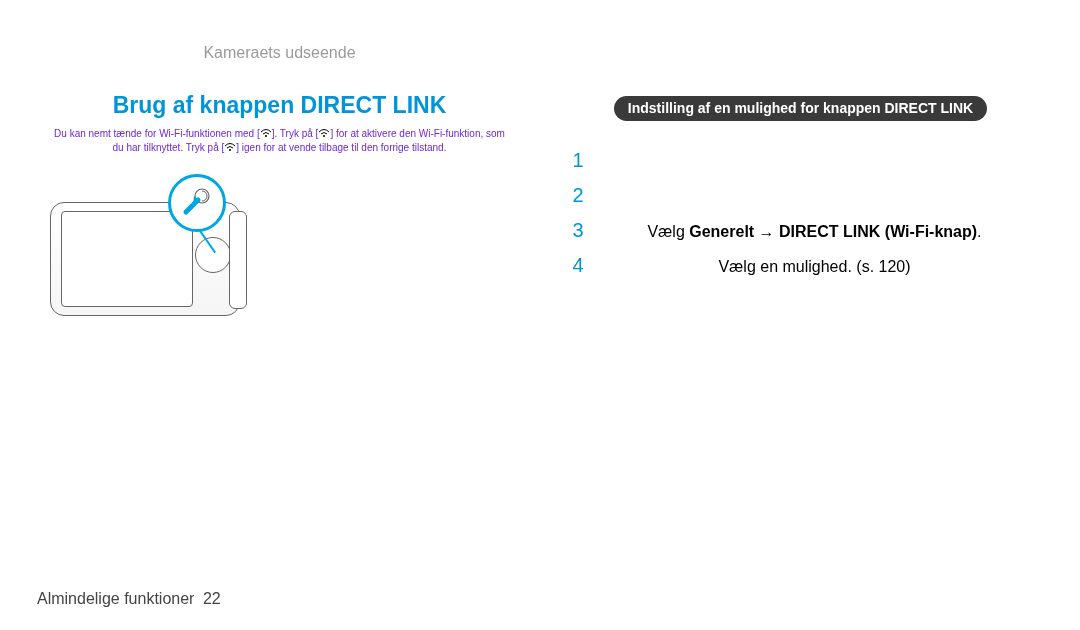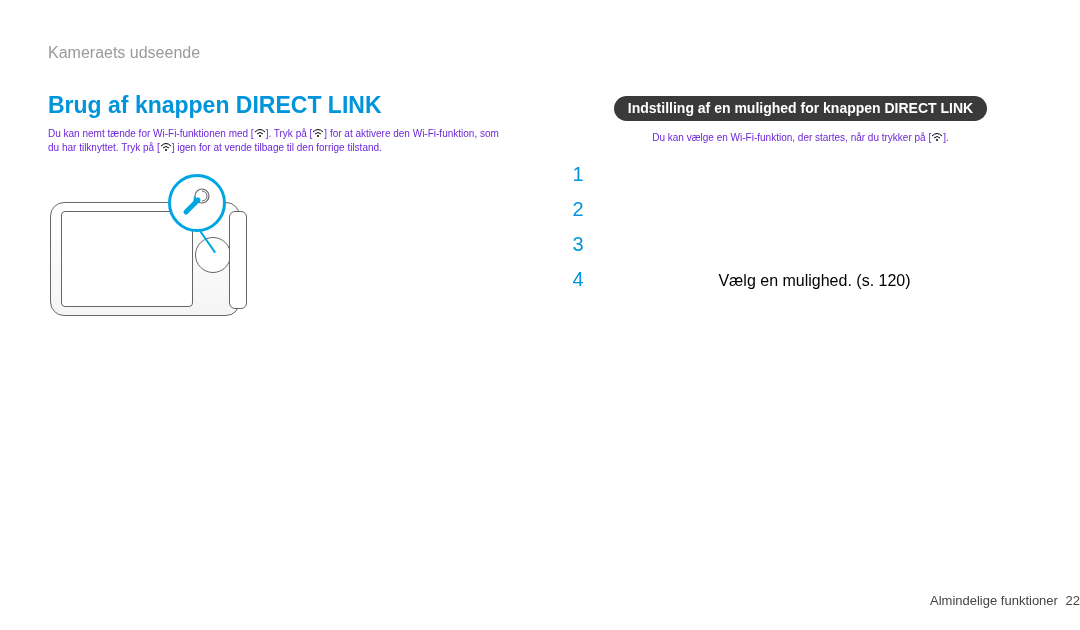--- a/index.html
+++ b/index.html
@@ -11,21 +11,21 @@
     color: #000;
     position: relative;
     overflow: hidden;
   }
   .page {
     padding: 44px 48px 0 48px;
     display: flex;
     gap: 58px;
   }
   .col-left, .col-right { flex: 1; }
-  .col-left { min-width: 0; }
+  .col-left { min-width: 0; text-align: center; }
   .col-right { min-width: 0; text-align: center; }
 
   .breadcrumb {
     color: #9a9a9a;
     font-size: 16px;
     margin-bottom: 30px;
     font-weight: 400;
   }
 
   .heading {
@@ -145,23 +145,24 @@
     min-width:18px;
     font-weight:400;
   }
   .step-text { flex:1; }
   .step-text b { font-weight:700; }
 
   .footer {
     position:absolute;
     bottom:22px;
     left:0; right:0;
-    text-align:right;
-    font-size:13px;
+    text-align:left;
+    font-size:16px;
     color:#444;
+    padding-left:37px;
   }
   .footer .pg { margin-left:4px; }
 </style>
 </head>
 <body>
 
 <div class="page">
   <div class="col-left">
     <div class="breadcrumb">Kameraets udseende</div>
     <div class="heading">Brug af knappen DIRECT LINK</div>
@@ -198,37 +199,33 @@
             <path d="M14 12 L20 17 L13 21 Z" fill="#00a6e2"></path>
           </svg>
         </span>
       </div>
     </div>
   </div>
 
   <div class="col-right">
     <div style="height:52px"></div>
     <div class="pill">Indstilling af en mulighed for knappen DIRECT LINK</div>
-    <p class="body-text">
-      <span>Du kan vælge en Wi-Fi-funktion, der startes, når du trykker på [</span><span class="icon-wifi"><svg width="12" height="10" viewBox="0 0 12 10">
-            <path d="M1 4 Q6 -1 11 4" fill="none" stroke="#000" stroke-width="1"></path>
-            <path d="M3 6 Q6 3 9 6" fill="none" stroke="#000" stroke-width="1"></path>
-            <circle cx="6" cy="8" r="1" fill="#000"></circle>
-          </svg></span><span>].</span>
-    </p>
 
     <div class="step-list">
       <div class="step">
         <div class="step-num">1</div>
       </div>
       <div class="step">
         <div class="step-num">2</div>
       </div>
       <div class="step">
         <div class="step-num">3</div>
+        <div class="step-text">
+          <span>Vælg </span><b>Generelt → DIRECT LINK (Wi-Fi-knap)</b><span>.</span>
+        </div>
       </div>
       <div class="step">
         <div class="step-num">4</div>
         <div class="step-text">
           <span>Vælg en mulighed. (s. 120)</span><b></b><span></span>
         </div>
       </div>
     </div>
   </div>
 </div>

